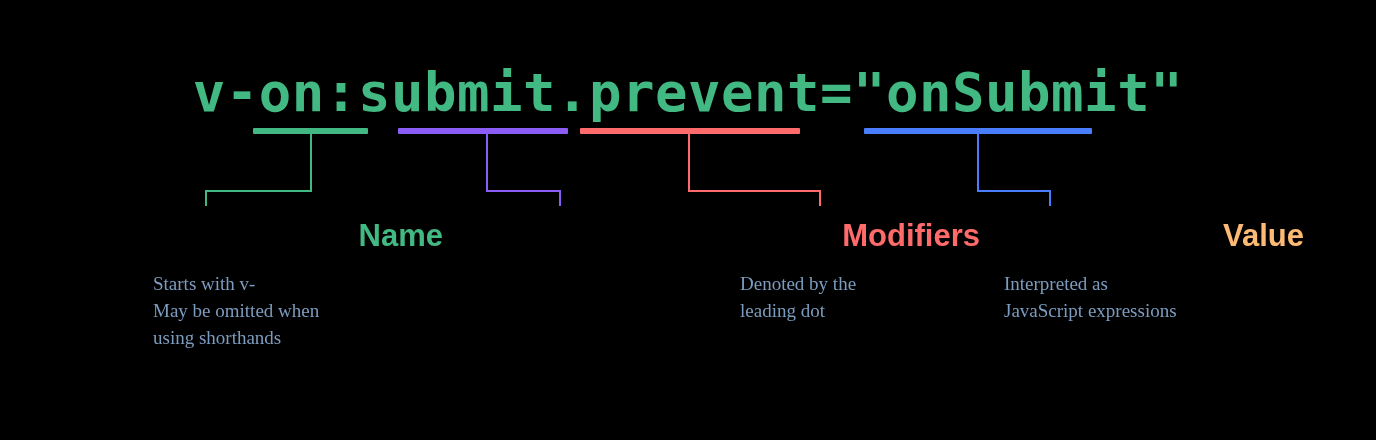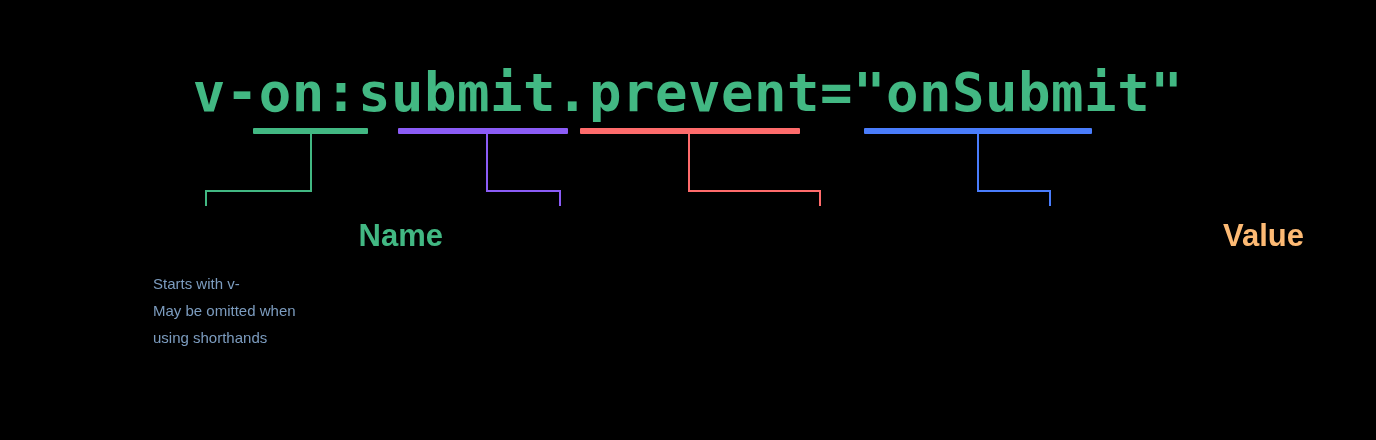--- a/index.html
+++ b/index.html
@@ -63,22 +63,22 @@
   .label-title {
     font-family: "Liberation Sans", sans-serif;
     font-size: 31px;
     font-weight: 700;
     line-height: 36px;
     margin: 0 0 16px 0;
     white-space: nowrap;
     text-align: right;
   }
   .label-desc {
-    font-family: Liberation Sans, sans-serif;
-    font-size: 15px;
+    font-family: Liberation Serif, serif;
+    font-size: 19px;
     font-weight: 400;
     line-height: 27px;
     color: #7c9cbf;
     white-space: pre-line;
   }
 </style>
 </head>
 <body>
 
 <div id="stage">
@@ -104,24 +104,31 @@
     <div class="seg seg-h" style="left:486px; top:190px; width:75px;"></div>
     <div class="seg seg-v" style="left:559px; top:190px; height:16px;"></div>
   </div>
 
   <div class="bar" style="left:580px; top:128px; width:220px; background:#ff6b6b;"></div>
   <div class="connector" style="left:0; top:0; color:#ff6b6b;">
     <div class="seg seg-v" style="left:688px; top:134px; height:58px;"></div>
     <div class="seg seg-h" style="left:688px; top:190px; width:133px;"></div>
     <div class="seg seg-v" style="left:819px; top:190px; height:16px;"></div>
   </div>
+  <div class="label-col" style="left:740px; width:240px;">
+    <div class="label-title" style="color:#ff6b6b;">Modifiers</div>
+    <div class="label-desc">Denoted by the
+leading dot</div>
+  </div>
 
   <div class="bar" style="left:864px; top:128px; width:228px; background:#4a7dfc;"></div>
   <div class="connector" style="left:0; top:0; color:#4a7dfc;">
     <div class="seg seg-v" style="left:977px; top:134px; height:58px;"></div>
     <div class="seg seg-h" style="left:977px; top:190px; width:74px;"></div>
     <div class="seg seg-v" style="left:1049px; top:190px; height:16px;"></div>
   </div>
   <div class="label-col" style="left:1004px; width:300px;">
     <div class="label-title" style="color:#fdba74;">Value</div>
+    <div class="label-desc">Interpreted as
+JavaScript expressions</div>
   </div>
 
 </div>
 
 </body></html>

